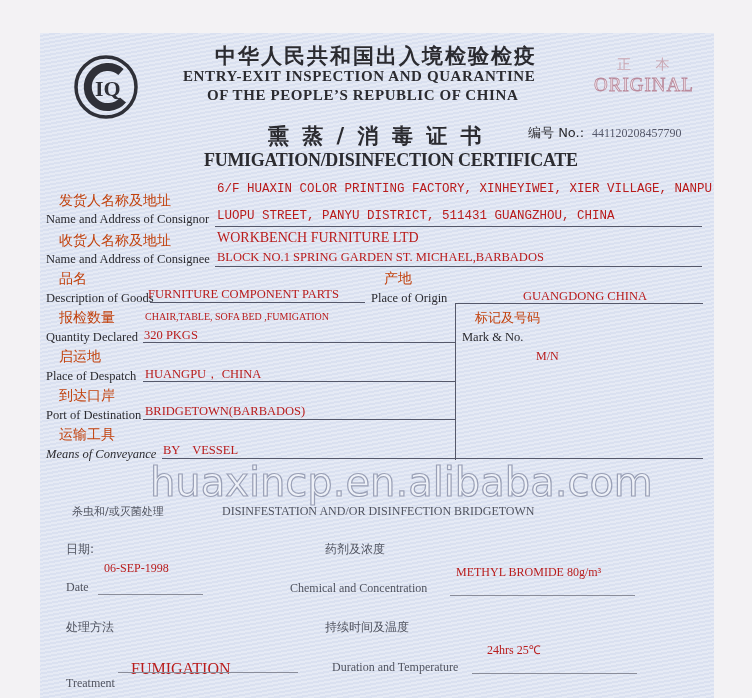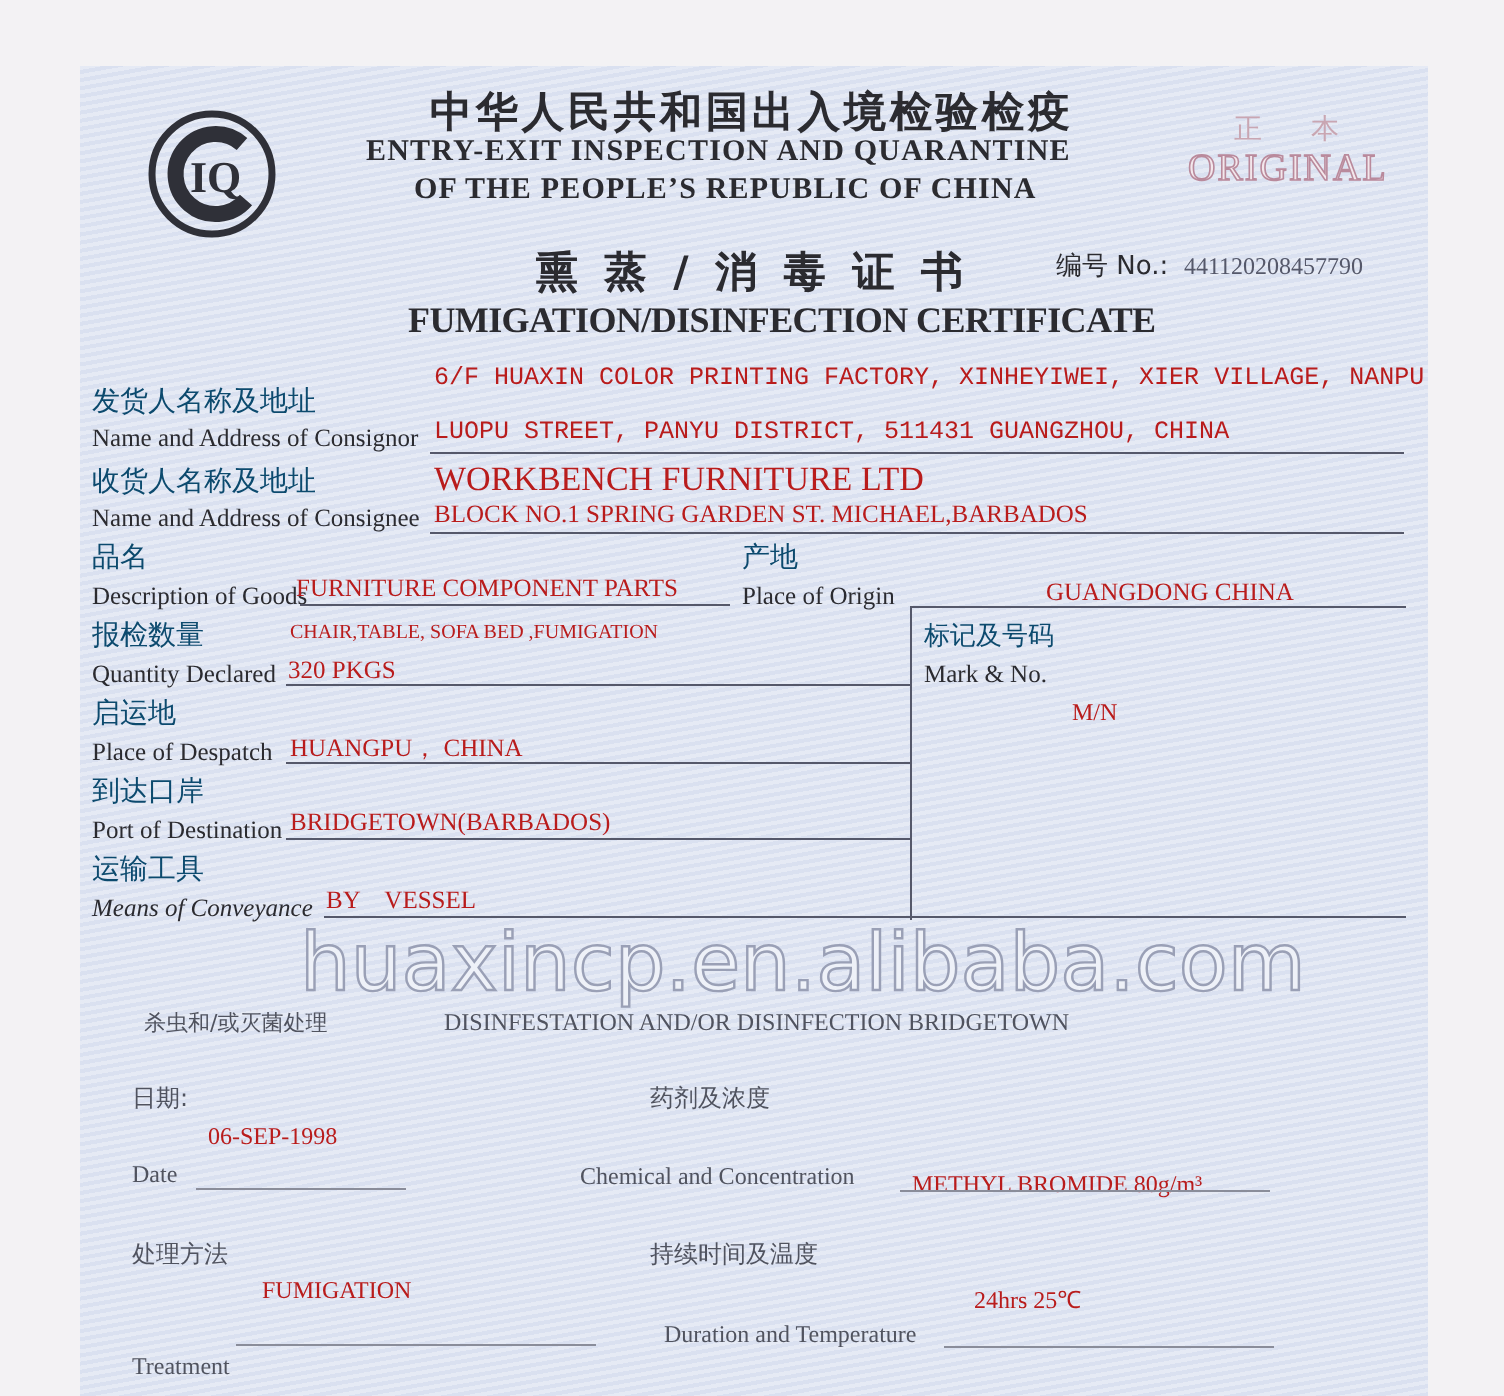--- a/index.html
+++ b/index.html
@@ -27,21 +27,21 @@
   .orig-cn { color:#c9a6b2; font-size:14px; letter-spacing:10px; }
   .orig-en {
     color:#f3e7ec; font-size:19px; letter-spacing:1px;
     -webkit-text-stroke:0.8px #b98a9c;
   }
   .watermark {
     color:#eef1f8; font-family:"DejaVu Sans", sans-serif; font-size:40px;
     -webkit-text-stroke:1.2px #9aa0b6; letter-spacing:0px;
   }
   .lbl { font-size:12.5px; color:#2b2b30; }
-  .lbl-cn { font-size:14px; color:#0c4a6e; }
+  .lbl-cn { font-size:14px; color:#c2410c;margin-left:13px; }
   .light-lbl { font-size:12px; color:#50535f; }
   .light-cn { font-size:12px; color:#50535f; }
 </style>
 </head>
 <body>
 
 <div class="paper"></div>
 
 <svg class="logo" viewBox="0 0 66 66" style="position:absolute;left:73px;top:54px;width:66px;height:66px;">
   <circle cx="33" cy="33" r="30" fill="none" stroke="#2f3038" stroke-width="3.5"></circle>
@@ -63,21 +63,21 @@
 <div class="abs" style="left:592px;top:126px;font-size:12px;color:#55586a;">441120208457790</div>
 
 <div class="abs cn lbl-cn" style="left:46px;top:192px;">发货人名称及地址</div>
 <div class="abs lbl" style="left:46px;top:212px;">Name and Address of Consignor</div>
 <div class="abs mono field" style="left:217px;top:182px;font-size:12.5px;">6/F HUAXIN COLOR PRINTING FACTORY, XINHEYIWEI, XIER VILLAGE, NANPU</div>
 <div class="abs mono field" style="left:217px;top:209px;font-size:12.5px;">LUOPU STREET, PANYU DISTRICT, 511431 GUANGZHOU, CHINA</div>
 <div class="line" style="left:215px;top:226px;width:487px;"></div>
 
 <div class="abs cn lbl-cn" style="left:46px;top:232px;">收货人名称及地址</div>
 <div class="abs lbl" style="left:46px;top:252px;">Name and Address of Consignee</div>
-<div class="abs field" style="left:217px;top:230px;font-size:17px;">WORKBENCH FURNITURE LTD</div>
+<div class="abs field" style="left:217px;top:230px;font-size:14px;">WORKBENCH FURNITURE LTD</div>
 <div class="abs field" style="left:217px;top:250px;font-size:12.5px;">BLOCK NO.1 SPRING GARDEN ST. MICHAEL,BARBADOS</div>
 <div class="line" style="left:215px;top:266px;width:487px;"></div>
 
 <div class="abs cn lbl-cn" style="left:46px;top:270px;">品名</div>
 <div class="abs lbl" style="left:46px;top:291px;">Description of Goods</div>
 <div class="abs field" style="left:148px;top:287px;font-size:12.5px;">FURNITURE COMPONENT PARTS</div>
 <div class="line" style="left:150px;top:302px;width:215px;"></div>
 
 <div class="abs cn lbl-cn" style="left:371px;top:270px;">产地</div>
 <div class="abs lbl" style="left:371px;top:291px;">Place of Origin</div>
@@ -114,25 +114,25 @@
 
 <div class="abs cn light-cn" style="left:72px;top:504px;font-size:11px;">杀虫和/或灭菌处理</div>
 <div class="abs light-lbl" style="left:222px;top:504px;">DISINFESTATION AND/OR DISINFECTION BRIDGETOWN</div>
 
 <div class="abs cn light-cn" style="left:66px;top:541px;">日期:</div>
 <div class="abs field" style="left:104px;top:561px;font-size:12px;">06-SEP-1998</div>
 <div class="abs light-lbl" style="left:66px;top:580px;">Date</div>
 <div class="line" style="left:98px;top:594px;width:105px;background:#8a8d9a;"></div>
 
 <div class="abs cn light-cn" style="left:325px;top:541px;">药剂及浓度</div>
-<div class="abs field" style="left:456px;top:585px;font-size:12px;">METHYL BROMIDE 80g/m³</div>
+<div class="abs field" style="left:456px;top:565px;font-size:12px;">METHYL BROMIDE 80g/m³</div>
 <div class="abs light-lbl" style="left:290px;top:581px;">Chemical and Concentration</div>
 <div class="line" style="left:450px;top:595px;width:185px;background:#8a8d9a;"></div>
 
 <div class="abs cn light-cn" style="left:66px;top:619px;">处理方法</div>
-<div class="abs field" style="left:131px;top:638px;font-size:12px;">FUMIGATION</div>
+<div class="abs field" style="left:131px;top:660px;font-size:16px;">FUMIGATION</div>
 <div class="abs light-lbl" style="left:66px;top:676px;">Treatment</div>
 <div class="line" style="left:118px;top:672px;width:180px;background:#8a8d9a;"></div>
 
 <div class="abs cn light-cn" style="left:325px;top:619px;">持续时间及温度</div>
 <div class="abs field" style="left:487px;top:641px;font-size:12px;">24hrs 25℃</div>
 <div class="abs light-lbl" style="left:332px;top:660px;">Duration and Temperature</div>
 <div class="line" style="left:472px;top:673px;width:165px;background:#8a8d9a;"></div>
 
 </body></html>

